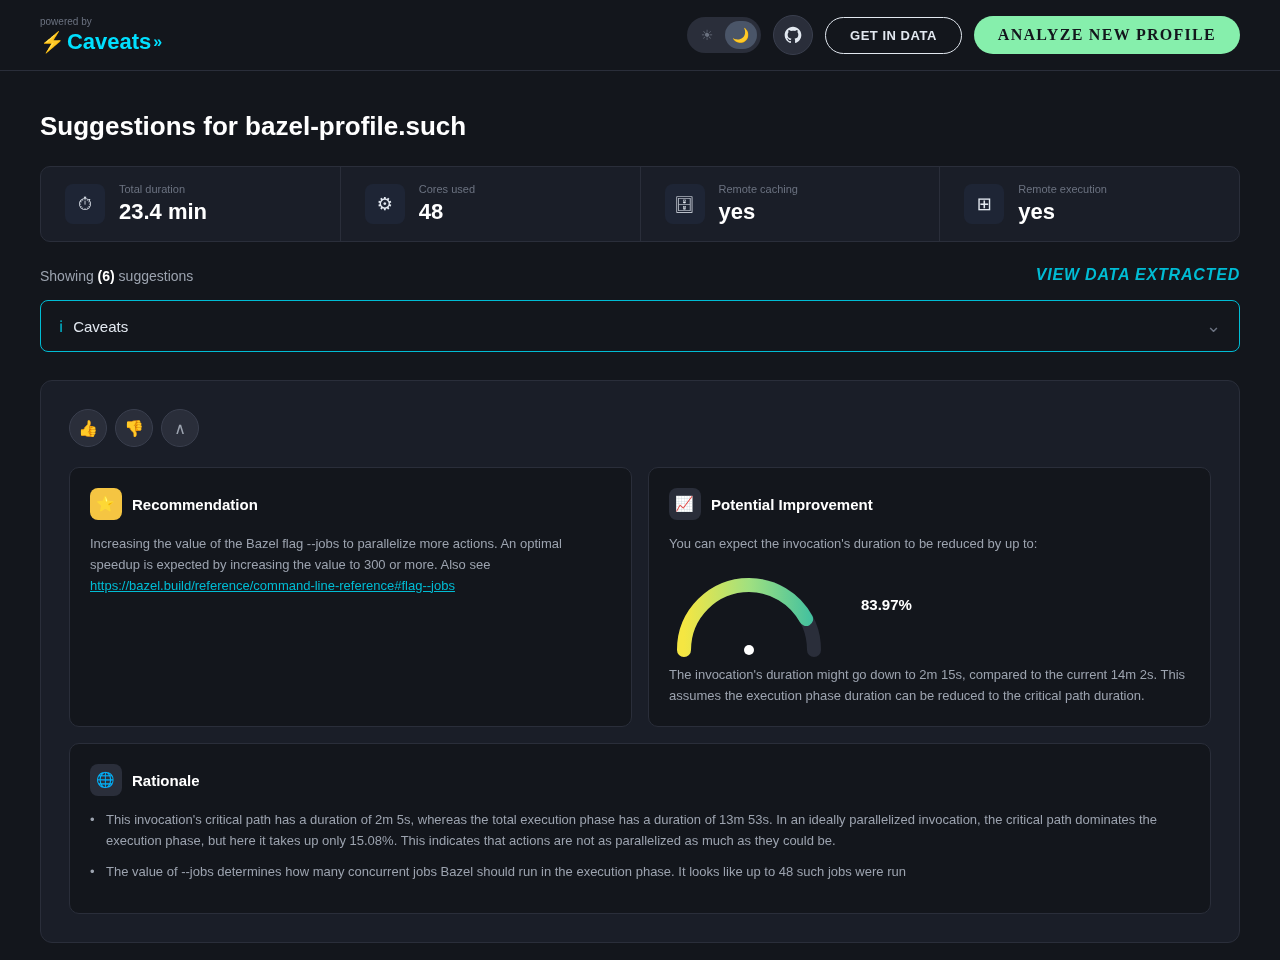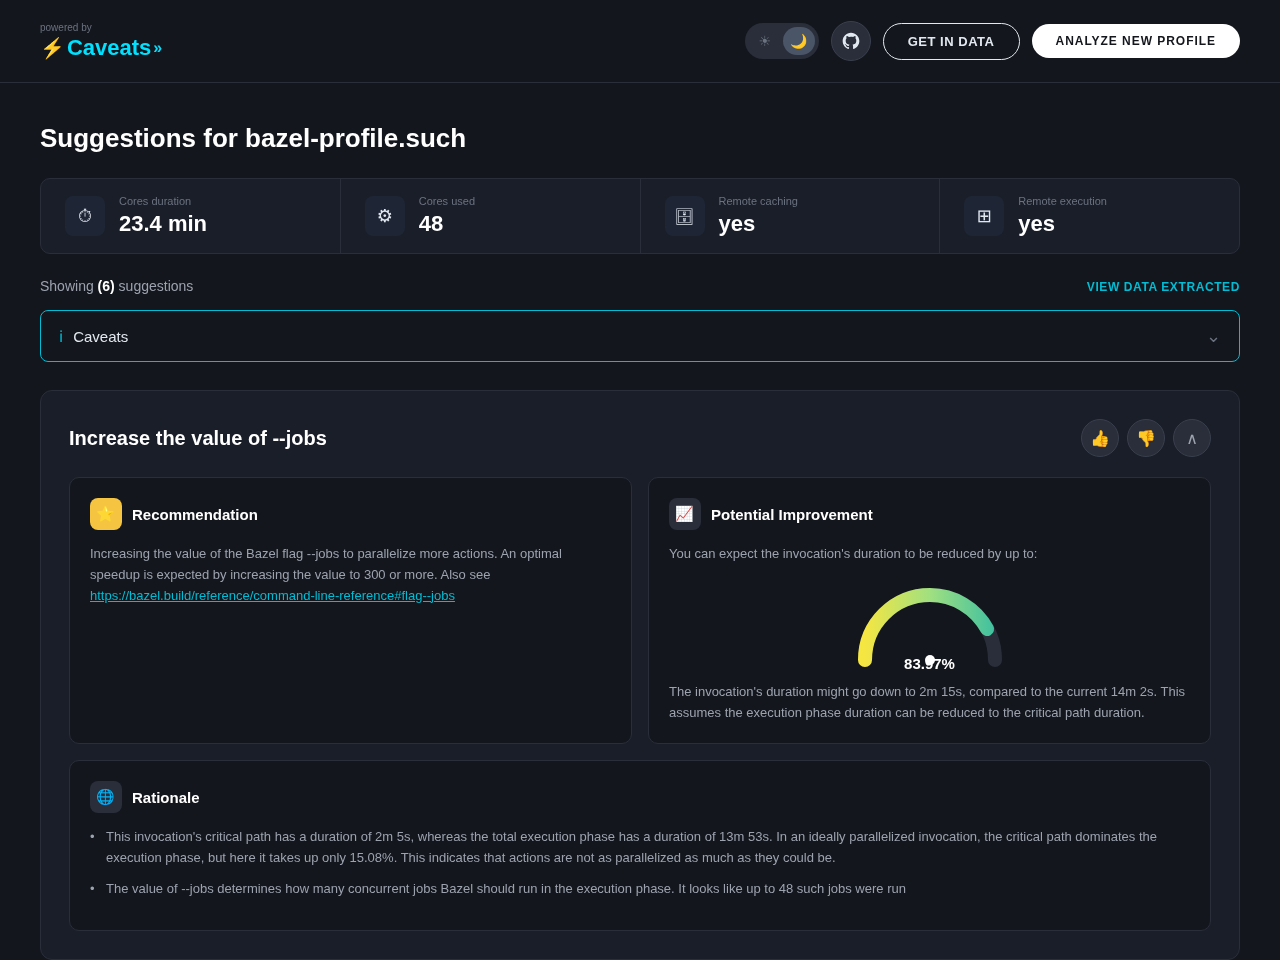--- a/index.html
+++ b/index.html
@@ -9,21 +9,21 @@
       font-family: -apple-system, BlinkMacSystemFont, 'Segoe UI', sans-serif;
       min-height: 960px;
     }
 
     
     .header {
       display: flex;
       align-items: center;
       justify-content: space-between;
       padding: 0 40px;
-      height: 83px;
+      height: 71px;
       border-bottom: 1px solid #2a2e3a;
       background: #13161c;
     }
     .logo-area {
       display: flex;
       flex-direction: column;
     }
     .powered-by {
       font-size: 10px;
       color: #6b7280;
@@ -93,27 +93,28 @@
       border: 1.5px solid #e2e8f0;
       color: #e2e8f0;
       font-size: 13px;
       font-weight: 600;
       letter-spacing: 0.04em;
       cursor: pointer;
     }
     .analyze-btn {
       padding: 10px 24px;
       border-radius: 24px;
-      background: #ffffff;
+      background: #86efac;
       border: none;
       color: #13161c;
-      font-size: 12px;
+      font-size: 16px;
       font-weight: 700;
       letter-spacing: 0.08em;
       cursor: pointer;
+      font-family: Liberation Serif, serif;
     }
 
     
     .main {
       padding: 40px 40px 0 40px;
     }
     .page-title {
       font-size: 26px;
       font-weight: 700;
       color: #ffffff;
@@ -168,26 +169,27 @@
       margin-bottom: 16px;
     }
     .showing-text {
       font-size: 14px;
       color: #9ca3af;
     }
     .showing-text strong {
       color: #ffffff;
     }
     .view-data-link {
-      font-size: 12px;
+      font-size: 16px;
       color: #00bcd4;
       font-weight: 600;
       letter-spacing: 0.05em;
       cursor: pointer;
       text-decoration: none;
+      font-style: italic;
     }
 
     
     .caveats-row {
       display: flex;
       align-items: center;
       justify-content: space-between;
       border: 1.5px solid #00bcd4;
       border-radius: 8px;
       padding: 14px 18px;
@@ -297,23 +299,23 @@
     }
     .rec-link {
       color: #00bcd4;
       text-decoration: underline;
       cursor: pointer;
     }
 
     
     .gauge-area {
       display: flex;
-      flex-direction: column;
       align-items: center;
       margin: 10px 0;
+      gap: 32px;
     }
     .gauge-svg { overflow: visible; }
     .gauge-label {
       font-size: 15px;
       font-weight: 700;
       color: #ffffff;
       margin-top: -10px;
     }
     .potential-text {
       font-size: 13px;
@@ -394,21 +396,21 @@
   </div>
 </header>
 
 <main class="main">
   <h1 class="page-title">Suggestions for bazel-profile.such</h1>
 
   <div class="stats-row">
     <div class="stat-card">
       <div class="stat-icon">⏱</div>
       <div class="stat-info">
-        <span class="stat-label">Cores duration</span>
+        <span class="stat-label">Total duration</span>
         <span class="stat-value">23.4 min</span>
       </div>
     </div>
     <div class="stat-card">
       <div class="stat-icon">⚙</div>
       <div class="stat-info">
         <span class="stat-label">Cores used</span>
         <span class="stat-value">48</span>
       </div>
     </div>
@@ -438,21 +440,20 @@
   <div class="caveats-row">
     <div class="caveats-left">
       <span class="info-icon">ℹ</span>
       <span>Caveats</span>
     </div>
     <span class="chevron-icon">⌄</span>
   </div>
 
   <div class="suggestion-card">
     <div class="suggestion-header">
-      <h2 class="suggestion-title">Increase the value of --jobs</h2>
       <div class="suggestion-actions">
         <button class="action-btn">👍</button>
         <button class="action-btn">👎</button>
         <button class="action-btn">∧</button>
       </div>
     </div>
 
     <div class="two-col">
 
       <div class="inner-card">

